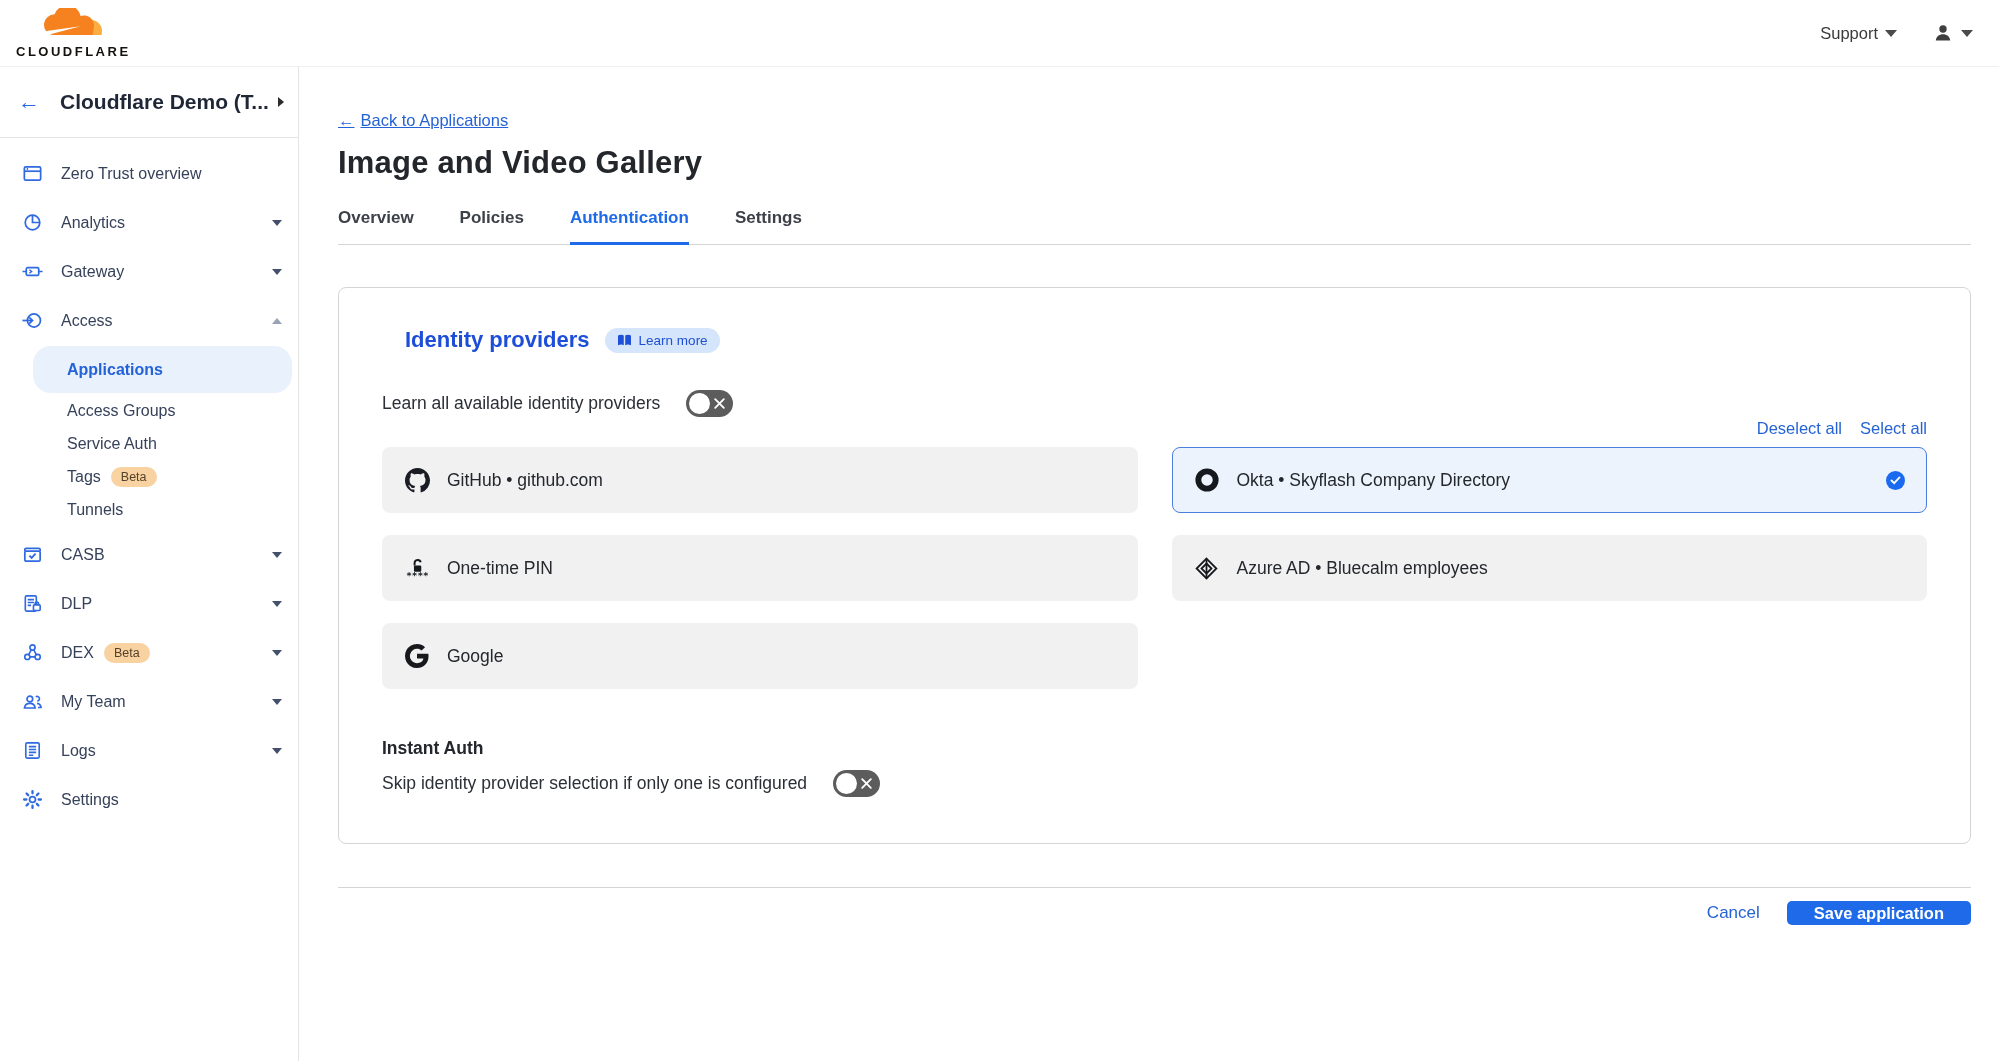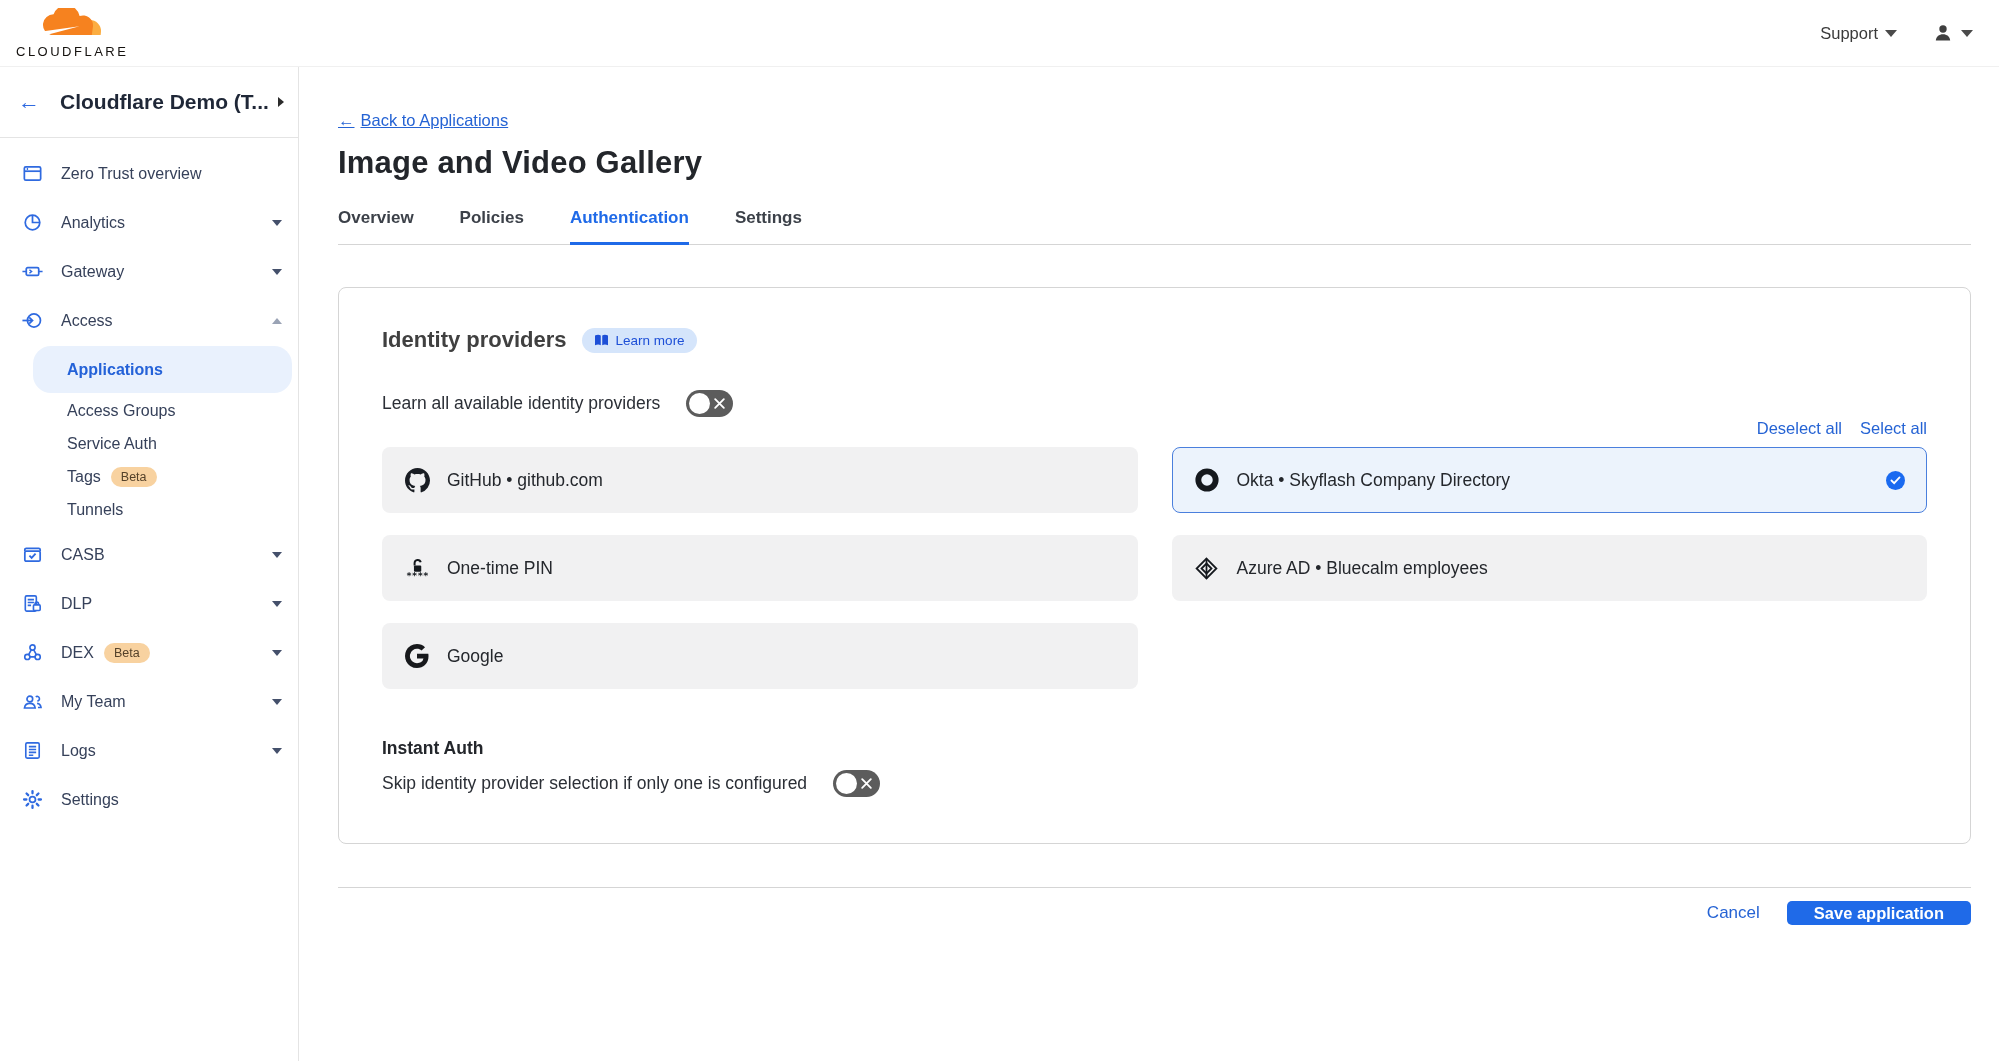--- a/index.html
+++ b/index.html
@@ -1,21 +1,21 @@
 <!DOCTYPE html>
 <html><head>
 <meta charset="utf-8">
 <style>
   * { margin:0; padding:0; box-sizing:border-box; }
   html,body { width:1999px; height:1061px; background:#fff; font-family:"Liberation Sans",sans-serif; color:#252a31; overflow:hidden; }
 
   
   .topbar { height:67px; display:flex; align-items:center; justify-content:space-between; padding:0 26px 0 16px; border-bottom:1px solid #f0f0f0; background:#fff; }
   .brand { display:flex; flex-direction:column; align-items:center; line-height:1; }
-  .brand-word { font-size:13px; font-weight:400; letter-spacing:2.5px; color:#14110e; margin-top:3px; }
+  .brand-word { font-size:13px; font-weight:700; letter-spacing:2.5px; color:#14110e; margin-top:3px; }
   .topbar-right { display:flex; align-items:center; gap:34px; }
   .support { display:flex; align-items:center; gap:7px; font-size:16.5px; color:#3a3a3a; cursor:pointer; }
   .caret-down { width:0; height:0; border-left:6px solid transparent; border-right:6px solid transparent; border-top:7px solid #4a4a4a; display:inline-block; }
   .user-menu { display:flex; align-items:center; gap:6px; cursor:pointer; }
 
   
   .app { display:flex; height:994px; }
 
   
   .sidebar { width:299px; min-width:299px; border-right:1px solid #e4e4e4; background:#fff; }
@@ -38,21 +38,21 @@
   
   .main { flex:1; padding:0 28px 0 39px; }
   .back-link { display:inline-flex; align-items:center; gap:6px; margin-top:44px; font-size:16.5px; color:#2563d4; text-decoration:underline; cursor:pointer; }
   h1.page-title { font-size:31px; font-weight:700; color:#23262b; margin-top:15px; letter-spacing:.2px; }
   .tabs { display:flex; gap:46px; margin-top:27px; border-bottom:1px solid #d5d5d5; }
   .tab { padding-bottom:14px; font-size:17px; font-weight:600; color:#3c4149; cursor:pointer; }
   .tab.active { color:#1f6ae8; border-bottom:3px solid #1f6ae8; margin-bottom:-1px; }
 
   .card { margin-top:42px; border:1px solid #d5d5d5; border-radius:8px; padding:39px 43px 46px; background:#fff; }
   .card-heading-row { display:flex; align-items:center; gap:15px; }
-  h2.card-heading { font-size:22px; font-weight:700; color:#404040; }
+  h2.card-heading { font-size:22px; font-weight:700; color:#1d4ed8;margin-left:23px; }
   .learn-more { display:inline-flex; align-items:center; gap:7px; background:#d5e5fb; color:#1d4fd7; font-size:13.5px; border-radius:13px; padding:5px 12px; cursor:pointer; }
 
   .toggle-row { display:flex; align-items:center; margin-top:37px; }
   .toggle-label { font-size:17.5px; color:#2b2f36; }
   .toggle { width:47px; height:27px; background:#5c5c5c; border-radius:14px; position:relative; margin-left:26px; cursor:pointer; flex:none; }
   .toggle .knob { position:absolute; left:3px; top:3px; width:21px; height:21px; background:#fff; border-radius:50%; }
   .toggle .xmark { position:absolute; right:7px; top:7px; }
 
   .manual-text { margin-top:35px; font-size:17.5px; color:#2b2f36; }
   .select-links { display:flex; justify-content:flex-end; gap:18px; margin-top:2px; font-size:16.5px; }

